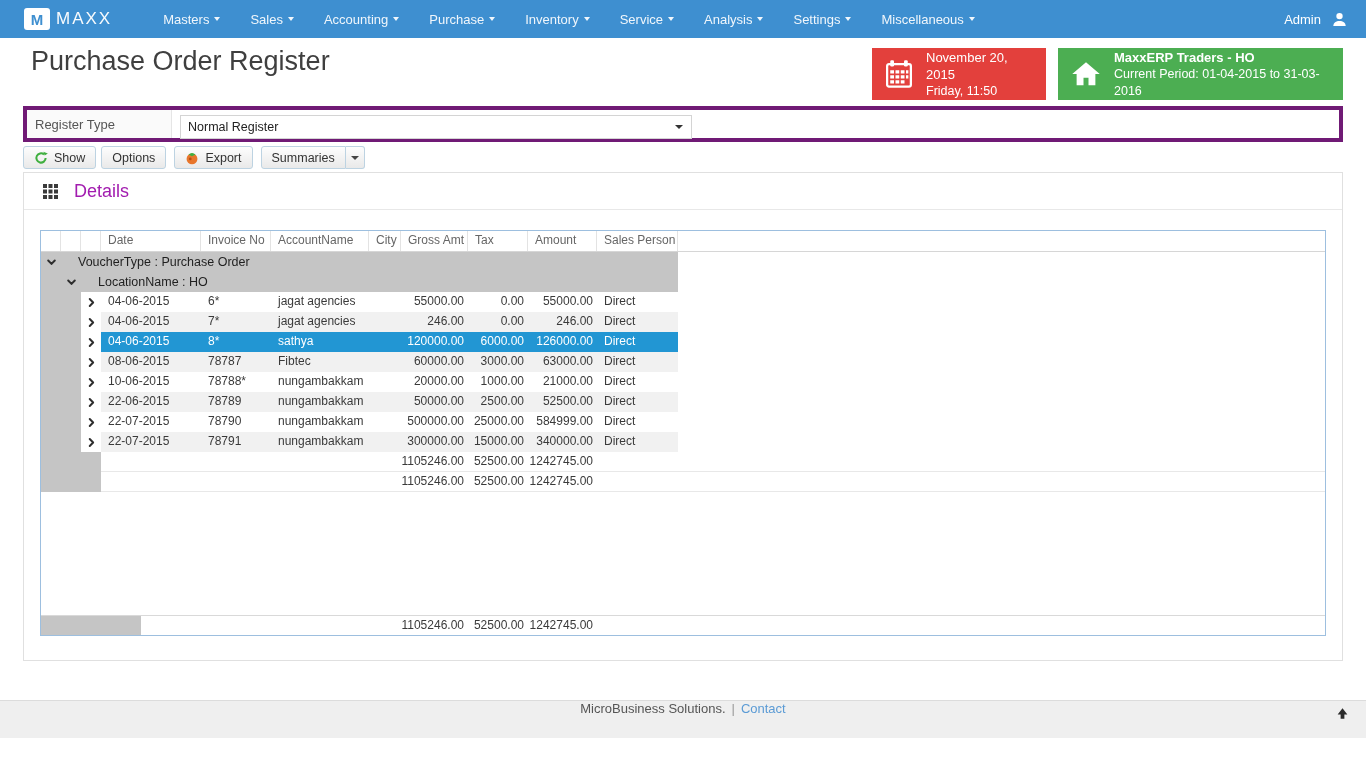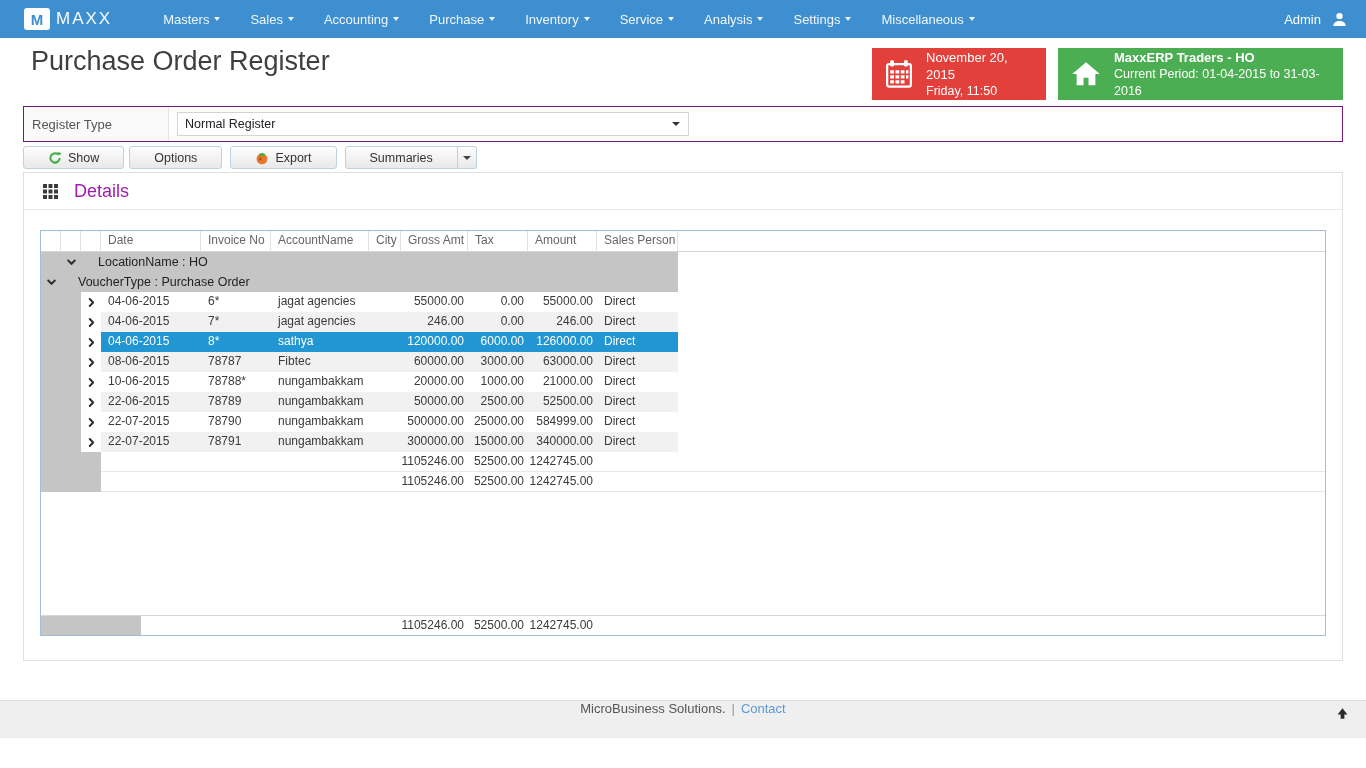--- a/index.html
+++ b/index.html
@@ -31,35 +31,35 @@
   .info-box.red { left:872px; width:174px; background:var(--box-red,#e3403c); }
   .info-box.green { left:1058px; width:285px; background:var(--box-green,#4cae52); }
   .info-icon { margin-right:12px; display:flex; align-items:center; }
   .info-lines { display:flex; flex-direction:column; }
   .info-line1 { font-size:13px; font-weight:bold; line-height:17px; }
   .info-line2 { font-size:12.5px; line-height:17px; }
   .info-box.red .info-line1 { font-weight:normal; }
 
   
   .filter-row { position:absolute; left:23px; top:106px; width:1320px; height:36px;
-                border:1px solid #701a75; background:#fff; display:flex; align-items:stretch; }
+                border:4px solid #701a75; background:#fff; display:flex; align-items:stretch; }
   .filter-label { width:145px; background:#fafafa; border-right:1px solid #e5e5e5;
                   display:flex; align-items:center; padding-left:8px; font-size:13px; color:#555; }
   .filter-select { width:512px; height:24px; margin:5px 0 0 8px; border:1px solid #d4d4d4;
                    position:relative; font-size:12.5px; color:#222; line-height:22px;
                    padding-left:7px; cursor:pointer; background:#fff; }
   .filter-select .tri { position:absolute; right:8px; top:9px; width:0; height:0;
                    border-left:4px solid transparent; border-right:4px solid transparent;
                    border-top:4px solid #333; }
 
   
   .toolbar { position:absolute; left:23px; top:146px; display:flex; align-items:center; }
   .tbtn { height:23px; border:1px solid #bdd3e2; border-radius:3px;
           background:linear-gradient(#fdfdfd,#e9e9e9); display:flex; align-items:center;
-          padding:0 24px; font-size:12.5px; color:#333; margin-right:5px; cursor:pointer; }
+          padding:0 10px; font-size:12.5px; color:#333; margin-right:5px; cursor:pointer; }
   .tbtn .bicon { margin-right:6px; display:flex; align-items:center; }
   .split { display:flex; margin-right:5px; }
   .split .tbtn { margin-right:0; border-top-right-radius:0; border-bottom-right-radius:0; }
   .split .tbtn-caret { width:19px; height:23px; border:1px solid #bdd3e2; border-left:none;
           border-radius:0 3px 3px 0; background:linear-gradient(#fdfdfd,#e9e9e9);
           display:flex; align-items:center; justify-content:center; cursor:pointer; }
   .tbtn-caret .tri { width:0; height:0; border-left:4px solid transparent;
           border-right:4px solid transparent; border-top:4px solid #444; }
 
   
@@ -271,34 +271,34 @@
           <div class="gcell c3">Date</div>
           <div class="gcell c4">Invoice No</div>
           <div class="gcell c5">AccountName</div>
           <div class="gcell c6">City</div>
           <div class="gcell c7">Gross Amt</div>
           <div class="gcell c8">Tax</div>
           <div class="gcell c9">Amount</div>
           <div class="gcell c10">Sales Person</div>
         </div>
         <div class="grp">
+          <span class="gchev" style="margin-left: 0px;">
+            <svg width="11" height="11" viewBox="0 0 10 10">
+              <path d="M2 3.2 L5 6.3 L8 3.2" fill="none" stroke="#2e2e2e" stroke-width="1.8" stroke-linecap="round" stroke-linejoin="round"></path>
+            </svg>
+          </span>
+          <span class="glabel">VoucherType : Purchase Order</span>
+        </div>
+        <div class="grp">
           <span class="gchev" style="margin-left: 20px;">
             <svg width="11" height="11" viewBox="0 0 10 10">
               <path d="M2 3.2 L5 6.3 L8 3.2" fill="none" stroke="#2e2e2e" stroke-width="1.8" stroke-linecap="round" stroke-linejoin="round"></path>
             </svg>
           </span>
           <span class="glabel">LocationName : HO</span>
-        </div>
-        <div class="grp">
-          <span class="gchev" style="margin-left: 0px;">
-            <svg width="11" height="11" viewBox="0 0 10 10">
-              <path d="M2 3.2 L5 6.3 L8 3.2" fill="none" stroke="#2e2e2e" stroke-width="1.8" stroke-linecap="round" stroke-linejoin="round"></path>
-            </svg>
-          </span>
-          <span class="glabel">VoucherType : Purchase Order</span>
         </div>
         <div class="grow even">
           <div class="gcell c0 indent"></div>
           <div class="gcell c1 indent"></div>
           <div class="gcell c2 chevcell">
             <svg width="11" height="11" viewBox="0 0 10 10">
               <path d="M3.4 1.8 L6.5 5 L3.4 8.2" fill="none" stroke="#2e2e2e" stroke-width="1.8" stroke-linecap="round" stroke-linejoin="round"></path>
             </svg>
           </div>
           <div class="gcell c3 dc">04-06-2015</div>

